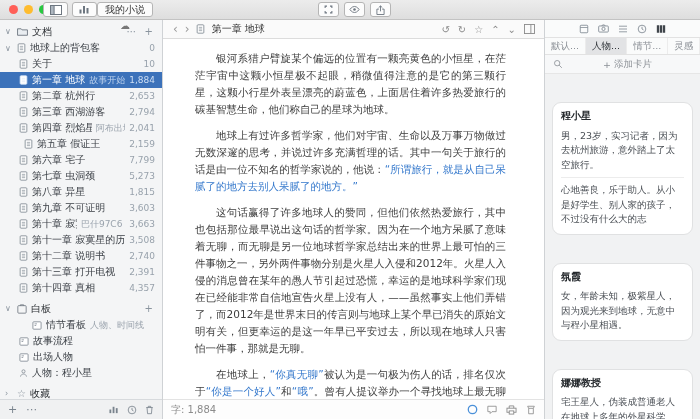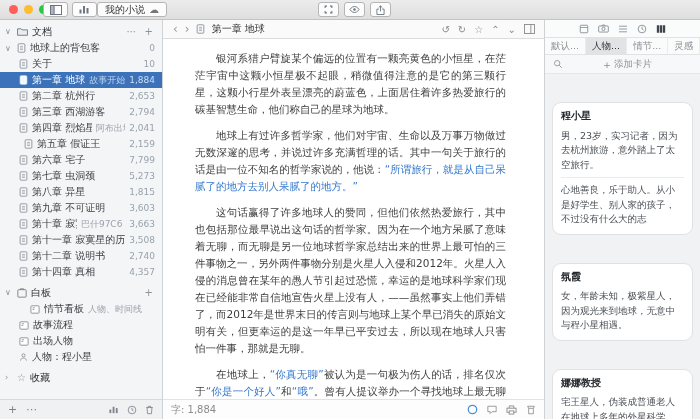--- a/index.html
+++ b/index.html
@@ -7,21 +7,21 @@
   body { font-family:"DejaVu Sans","Liberation Sans",sans-serif; background:#fff; overflow:hidden; }
   .window { width:700px; height:419px; display:flex; flex-direction:column; overflow:hidden; background:#fff; }
 
   
   .titlebar { flex:0 0 20px; height:20px; background:linear-gradient(#ececec,#dedede); border-bottom:1px solid #c3c3c3; position:relative; display:flex; align-items:center; }
   .traffic { display:flex; gap:6px; margin-left:9px; }
   .light { width:9px; height:9px; border-radius:50%; display:inline-block; }
   .light.red{background:#ff5f57;} .light.yellow{background:#febc2e;} .light.green{background:#28c840;}
   .tb-group { position:absolute; left:43px; top:2px; display:flex; gap:4px; }
   .tb-btn { width:25px; height:15px; border:1px solid #b5b5b5; border-radius:3px; background:#fcfcfc; display:flex; align-items:center; justify-content:center; padding:0; cursor:default; }
-  .title-btn { position:absolute; left:97px; top:2px; height:15px; border:1px solid #b5b5b5; border-radius:3px; background:#fcfcfc; display:flex; align-items:center; gap:4px; padding:0 7px; font-size:10px; color:#333; }
+  .title-btn { position:absolute; left:97px; top:2px; height:15px; border:1px solid #b5b5b5; border-radius:3px; background:#fcfcfc; display:flex; align-items:center; gap:4px; padding:0 7px; font-size:10px; color:#333;flex-direction:column; }
   .cloudglyph { font-size:10px; color:#777; line-height:1; }
   .center-btns { position:absolute; left:318px; top:2px; display:flex; gap:5px; }
 
   
   .main { flex:1; display:flex; min-height:0; }
 
   
   .sidebar { flex:0 0 163px; width:163px; background:#f4f5f6; border-right:1px solid #cfd2d5; display:flex; flex-direction:column; min-height:0; }
   .sb-scroll { flex:1; overflow:hidden; padding-top:3px; }
   .sb-header { height:17px; display:flex; align-items:center; padding:0 7px 0 5px; font-size:10px; color:#2b2f33; gap:4px; white-space:nowrap; }
@@ -290,38 +290,48 @@
               <span class="sb-label">第十二章 说明书</span>
               <span class="count">2,740</span>
             </div>
             <div class="sb-row" style="padding-left: 19px;">
               <span class="sb-ico">
                 <svg width="9" height="10" viewBox="0 0 10 12" fill="#fff" stroke="#7c868f">
                   <rect x="1" y="1" width="8" height="10" rx="1"></rect>
                   <path d="M3 4h4M3 6h4M3 8h4" stroke-width="0.8"></path>
                 </svg>
               </span>
+              <span class="sb-label">第十三章 打开电视</span>
+              <span class="count">2,391</span>
+            </div>
+            <div class="sb-row" style="padding-left: 19px;">
+              <span class="sb-ico">
+                <svg width="9" height="10" viewBox="0 0 10 12" fill="#fff" stroke="#7c868f">
+                  <rect x="1" y="1" width="8" height="10" rx="1"></rect>
+                  <path d="M3 4h4M3 6h4M3 8h4" stroke-width="0.8"></path>
+                </svg>
+              </span>
               <span class="sb-label">第十四章 真相</span>
               <span class="count">4,357</span>
             </div>
           </div>
         <div class="sb-header" style="margin-top:4px">
           <span class="chev">∨</span>
           <span class="sb-ico">
               <svg width="10" height="10" viewBox="0 0 12 12" fill="none" stroke="#6d7680">
                 <rect x="1" y="2" width="10" height="9" rx="1"></rect>
                 <path d="M4 2V1h4v1"></path>
               </svg>
             </span>
           <span>白板</span>
           <span class="hdr-spacer"></span>
           <span class="hdr-act">+</span>
         </div>
         <div id="wb-list">
-            <div class="sb-row" style="padding-left: 18px; margin-left: 12px;">
+            <div class="sb-row" style="padding-left: 32px;">
               <span class="sb-ico">
                 <svg width="10" height="9" viewBox="0 0 12 11" fill="#fff" stroke="#7c868f">
                   <rect x="1" y="1" width="10" height="9" rx="1"></rect>
                   <path d="M3 3.5h3M3 5.5h2" stroke-width="0.9"></path>
                 </svg>
               </span>
               <span class="sb-label">情节看板</span>
               <span class="sublabel">人物、时间线</span>
             </div>
             <div class="sb-row" style="padding-left: 19px;">

